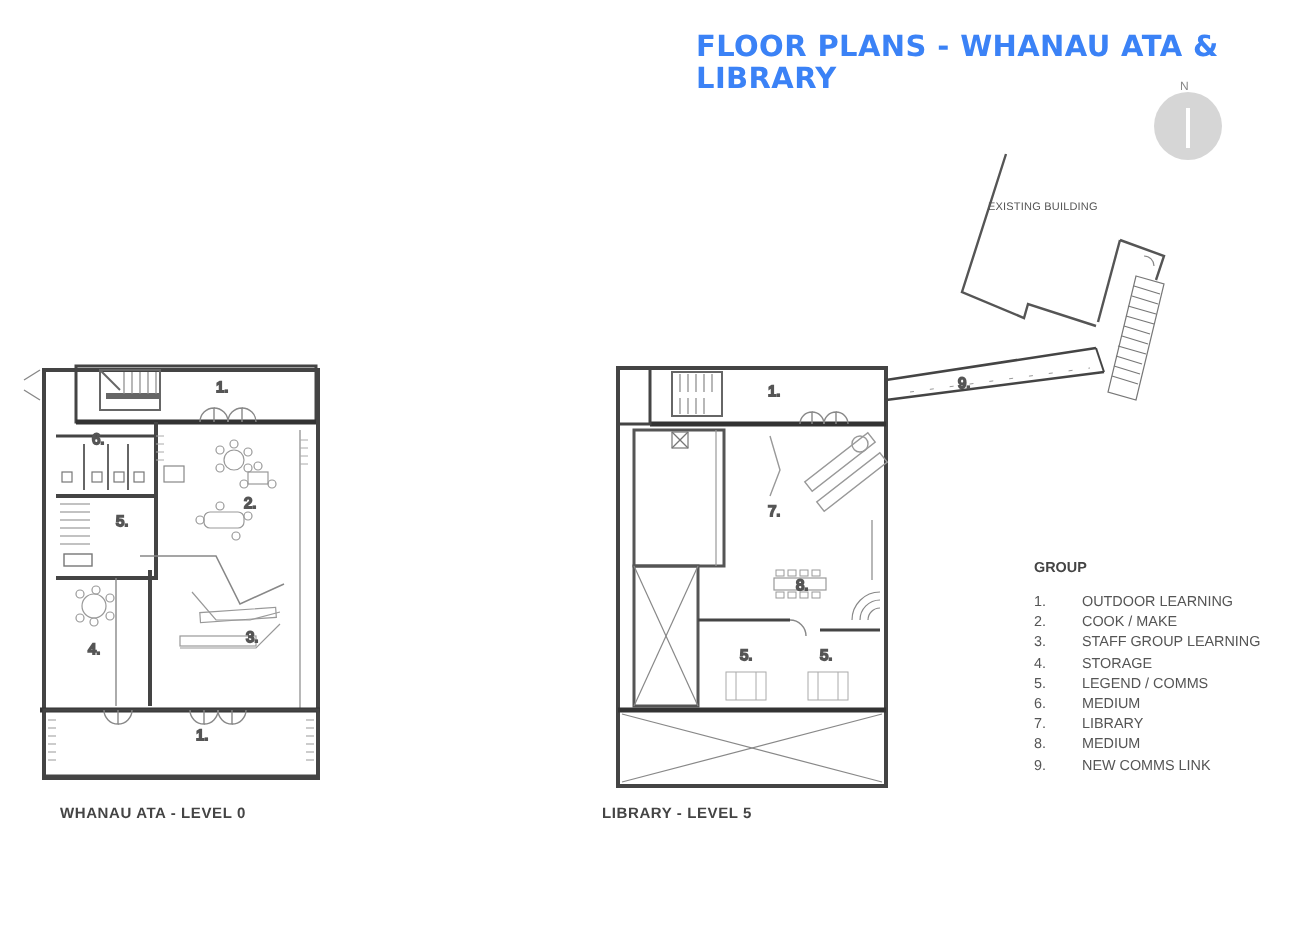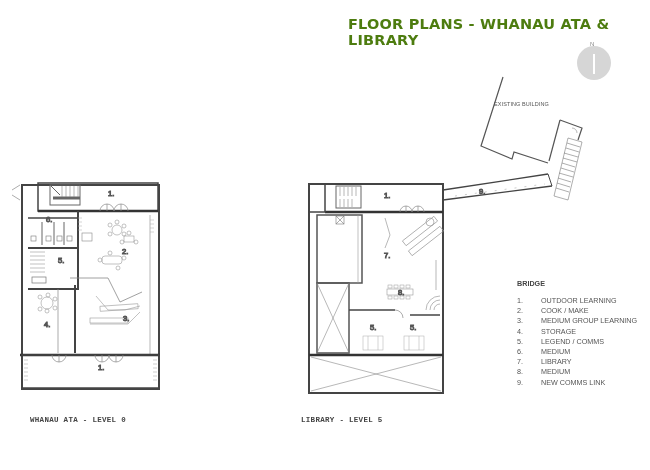--- a/index.html
+++ b/index.html
@@ -1,18 +1,18 @@
 <!DOCTYPE html>
 <html><head>
   <meta charset="utf-8">
   <style>
     html, body { margin: 0; padding: 0; background: #ffffff; }
     body { width: 650px; height: 470px; position: relative; overflow: hidden; font-family: "Liberation Sans", sans-serif; color: #333; }
-    .title { position: absolute; left: 348px; top: 16px; font-size: 14.5px; font-weight: bold; letter-spacing: 0.2px; color: #4d7c0f; font-family: "DejaVu Sans", sans-serif; }
-    .plan-label { position: absolute; top: 416px; font-size: 7.5px; font-weight: bold; color: #444; letter-spacing: 0.3px; font-family: Liberation Mono, monospace; }
+    .title { position: absolute; left: 348px; top: 16px; font-size: 14.5px; font-weight: bold; letter-spacing: 0.2px; color: #3b82f6; font-family: "DejaVu Sans", sans-serif; }
+    .plan-label { position: absolute; top: 402px; font-size: 7.5px; font-weight: bold; color: #444; letter-spacing: 0.3px; font-family: Liberation Sans, sans-serif; }
     .legend { position: absolute; left: 517px; top: 279px; font-size: 7.2px; color: #555; }
     .legend-title { font-weight: bold; margin-bottom: 8px; color: #444; }
     .legend-item { display: flex; height: 10.2px; line-height: 10.2px; }
     .legend-num { width: 24px; }
     .room-num { font-size: 7.5px; fill: #333; font-family: "Liberation Sans", sans-serif; }
     .north { position: absolute; left: 577px; top: 46px; width: 34px; height: 34px; border-radius: 50%; background: #d6d6d6; }
     .north-needle { position: absolute; left: 16px; top: 8px; width: 1.5px; height: 20px; background: #fff; }
     .north-letter { position: absolute; left: 590px; top: 41px; font-size: 6px; color: #888; }
     .existing-label { position: absolute; left: 494px; top: 101px; font-size: 5.5px; color: #555; letter-spacing: 0.1px; }
     svg { position: absolute; left: 0; top: 0; }
@@ -270,32 +270,32 @@
     <line x1="455" y1="196" x2="545" y2="184" stroke="#999" stroke-width="0.5" stroke-dasharray="2 8"></line>
     <line x1="548" y1="174" x2="552" y2="186" stroke="#444" stroke-width="1"></line>
     <text class="room-num" x="479" y="194">9.</text>
   </g>
 </svg>
 
 <div class="plan-label" style="left:30px;">WHANAU ATA - LEVEL 0</div>
 <div class="plan-label" style="left:301px;">LIBRARY - LEVEL 5</div>
 
 <div class="legend">
-  <div class="legend-title">BRIDGE</div>
+  <div class="legend-title">GROUP</div>
   <div class="legend-item">
       <span class="legend-num">1.</span>
       <span>OUTDOOR LEARNING</span>
     </div>
   <div class="legend-item">
       <span class="legend-num">2.</span>
       <span>COOK / MAKE</span>
     </div>
   <div class="legend-item">
       <span class="legend-num">3.</span>
-      <span>MEDIUM GROUP LEARNING</span>
+      <span>STAFF GROUP LEARNING</span>
     </div>
   <div class="legend-item">
       <span class="legend-num">4.</span>
       <span>STORAGE</span>
     </div>
   <div class="legend-item">
       <span class="legend-num">5.</span>
       <span>LEGEND / COMMS</span>
     </div>
   <div class="legend-item">

